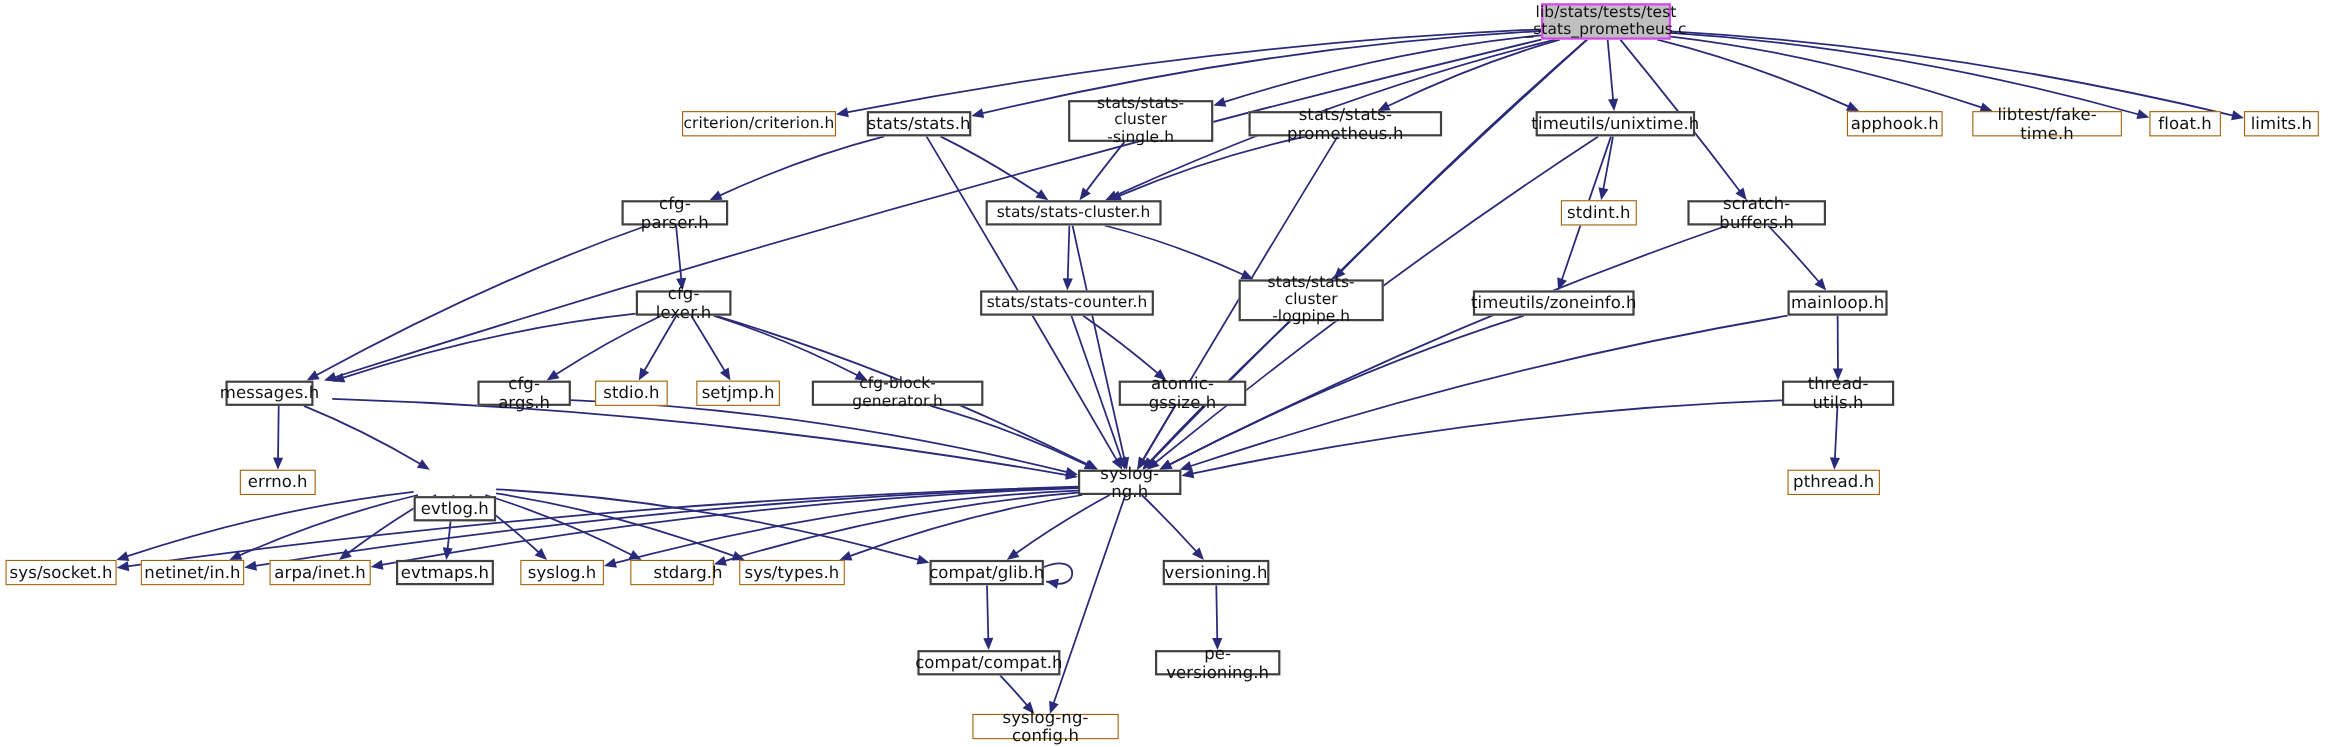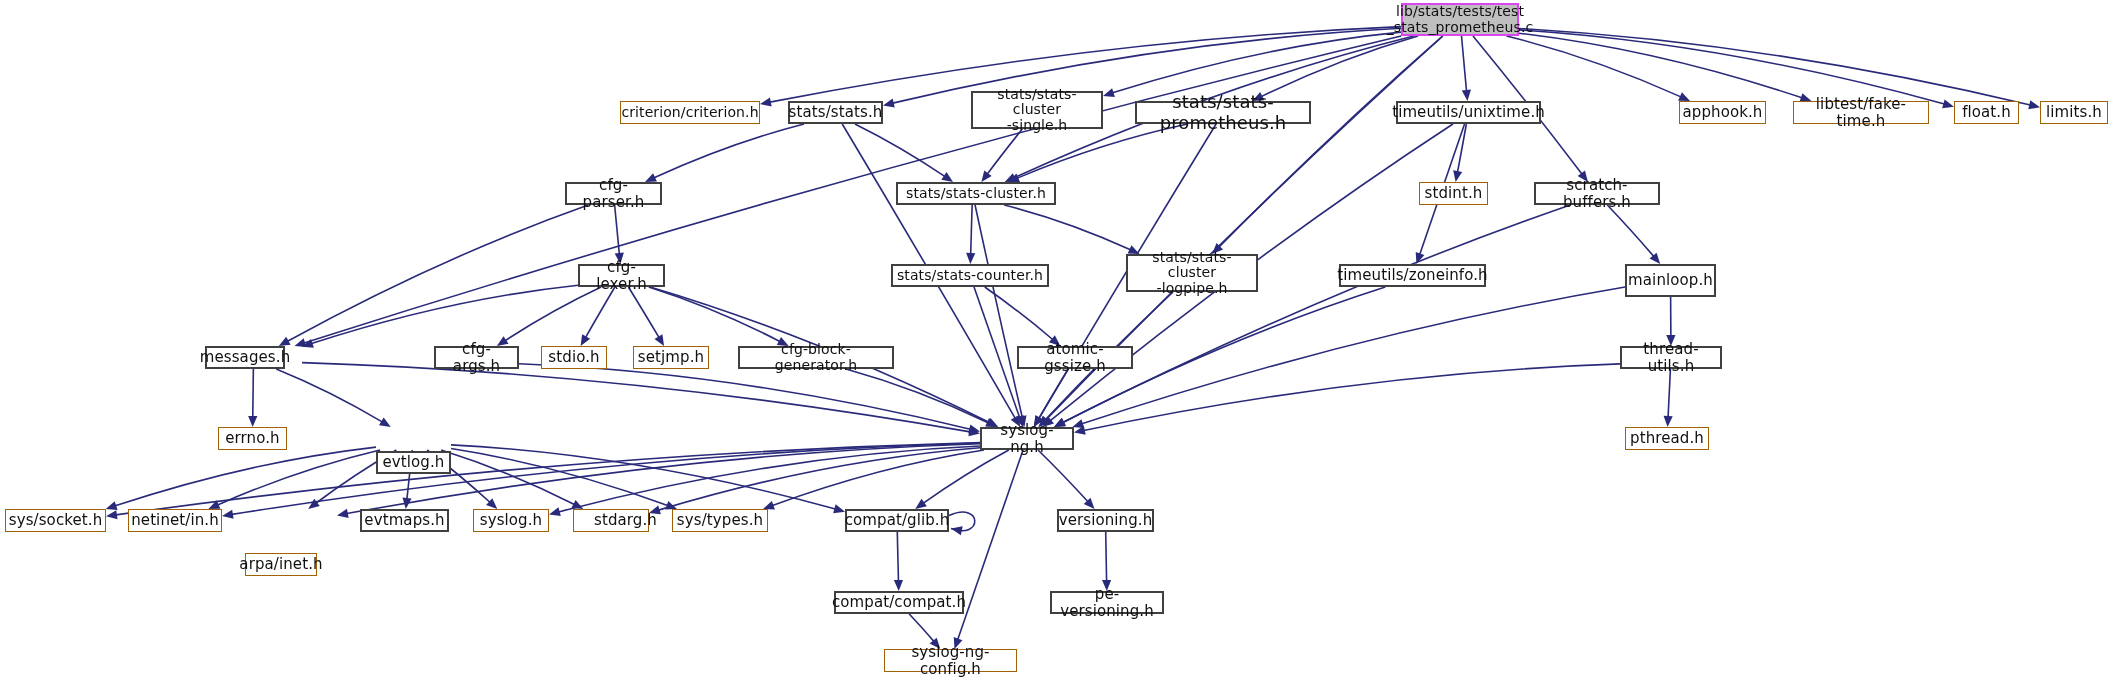--- a/index.html
+++ b/index.html
@@ -347,50 +347,50 @@
         <polygon points="940.2887931034483,649 929.672700015689,643.5724252605763 936.6967829018992,637.6308547941384" class="arrowhead"></polygon>
       </g>
     </svg>
   <div id="nodes-layer">
       <div class="node root" style="left: 1401px; top: 3px; width: 118px; height: 33px; font-size: 14px;">lib/stats/tests/test
 _stats_prometheus.c</div>
       <div class="node" style="left: 620px; top: 101px; width: 140px; height: 23px; font-size: 14px;">criterion/criterion.h</div>
       <div class="node strong" style="left: 788px; top: 101px; width: 95px; height: 23px;">stats/stats.h</div>
       <div class="node strong" style="left: 971px; top: 91px; width: 132px; height: 38px; font-size: 14px;">stats/stats-cluster
 -single.h</div>
-      <div class="node strong" style="left: 1135px; top: 101px; width: 176px; height: 23px; font-size: 18px;">stats/stats-prometheus.h</div>
+      <div class="node strong" style="left: 1135px; top: 101px; width: 176px; height: 23px; font-size: 15px;">stats/stats-prometheus.h</div>
       <div class="node strong" style="left: 1396px; top: 101px; width: 145px; height: 23px;">timeutils/unixtime.h</div>
       <div class="node" style="left: 1679px; top: 101px; width: 87px; height: 23px;">apphook.h</div>
       <div class="node" style="left: 1793px; top: 101px; width: 136px; height: 23px;">libtest/fake-time.h</div>
       <div class="node" style="left: 1954px; top: 101px; width: 65px; height: 23px;">float.h</div>
       <div class="node" style="left: 2040px; top: 101px; width: 68px; height: 23px;">limits.h</div>
       <div class="node strong" style="left: 565px; top: 182px; width: 97px; height: 23px;">cfg-parser.h</div>
       <div class="node strong" style="left: 896px; top: 182px; width: 160px; height: 23px; font-size: 14px;">stats/stats-cluster.h</div>
       <div class="node strong" style="left: 891px; top: 264px; width: 158px; height: 23px; font-size: 14px;">stats/stats-counter.h</div>
       <div class="node strong" style="left: 1126px; top: 254px; width: 132px; height: 38px; font-size: 14px;">stats/stats-cluster
 -logpipe.h</div>
       <div class="node strong" style="left: 1339px; top: 264px; width: 147px; height: 23px;">timeutils/zoneinfo.h</div>
       <div class="node" style="left: 1419px; top: 182px; width: 69px; height: 23px;">stdint.h</div>
       <div class="node strong" style="left: 1534px; top: 182px; width: 126px; height: 23px;">scratch-buffers.h</div>
-      <div class="node strong" style="left: 1625px; top: 264px; width: 91px; height: 33px;">mainloop.h</div>
+      <div class="node strong" style="left: 1625px; top: 264px; width: 91px; height: 23px;">mainloop.h</div>
       <div class="node strong" style="left: 578px; top: 264px; width: 87px; height: 23px;">cfg-lexer.h</div>
       <div class="node strong" style="left: 205px; top: 346px; width: 80px; height: 23px;">messages.h</div>
       <div class="node strong" style="left: 434px; top: 346px; width: 85px; height: 23px;">cfg-args.h</div>
       <div class="node" style="left: 541px; top: 346px; width: 66px; height: 23px;">stdio.h</div>
       <div class="node" style="left: 633px; top: 346px; width: 76px; height: 23px;">setjmp.h</div>
       <div class="node strong" style="left: 738px; top: 346px; width: 156px; height: 23px; font-size: 14px;">cfg-block-generator.h</div>
       <div class="node strong" style="left: 1017px; top: 346px; width: 116px; height: 23px;">atomic-gssize.h</div>
       <div class="node strong" style="left: 1620px; top: 346px; width: 102px; height: 23px;">thread-utils.h</div>
       <div class="node" style="left: 218px; top: 427px; width: 69px; height: 23px;">errno.h</div>
       <div class="node strong" style="left: 376px; top: 451px; width: 75px; height: 23px;">evtlog.h</div>
       <div class="node strong" style="left: 980px; top: 427px; width: 94px; height: 23px;">syslog-ng.h</div>
       <div class="node" style="left: 1625px; top: 427px; width: 84px; height: 23px;">pthread.h</div>
       <div class="node" style="left: 5px; top: 509px; width: 101px; height: 23px;">sys/socket.h</div>
       <div class="node" style="left: 128px; top: 509px; width: 94px; height: 23px;">netinet/in.h</div>
-      <div class="node" style="left: 245px; top: 509px; width: 72px; height: 23px; margin-top: 44px;">arpa/inet.h</div>
+      <div class="node" style="left: 245px; top: 509px; width: 92px; height: 23px;">arpa/inet.h</div>
       <div class="node strong" style="left: 360px; top: 509px; width: 89px; height: 23px;">evtmaps.h</div>
       <div class="node" style="left: 473px; top: 509px; width: 76px; height: 23px;">syslog.h</div>
       <div class="node" style="left: 573px; top: 509px; width: 76px; height: 23px; padding-left: 32px;">stdarg.h</div>
       <div class="node" style="left: 672px; top: 509px; width: 96px; height: 23px;">sys/types.h</div>
       <div class="node strong" style="left: 845px; top: 509px; width: 104px; height: 23px;">compat/glib.h</div>
       <div class="node strong" style="left: 1057px; top: 509px; width: 97px; height: 23px;">versioning.h</div>
       <div class="node strong" style="left: 834px; top: 591px; width: 130px; height: 23px;">compat/compat.h</div>
       <div class="node strong" style="left: 1050px; top: 591px; width: 114px; height: 23px;">pe-versioning.h</div>
       <div class="node" style="left: 884px; top: 649px; width: 133px; height: 23px;">syslog-ng-config.h</div>
     </div>

